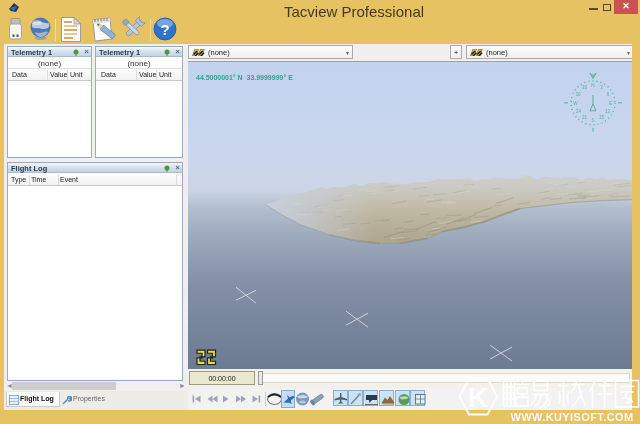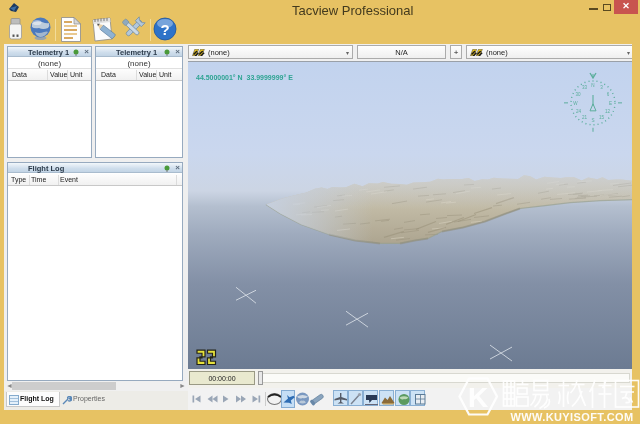--- a/index.html
+++ b/index.html
@@ -3,37 +3,37 @@
 <meta charset="utf-8">
 <style>
 * { margin:0; padding:0; box-sizing:border-box; }
 html,body { width:640px; height:424px; overflow:hidden; }
 body { font-family:"Liberation Sans", sans-serif; position:relative; background:#E7C263; }
 #win { position:absolute; left:0; top:0; width:640px; height:424px; }
 .abs { position:absolute; }
 
 
 #titlebar { left:0; top:0; width:640px; height:16px; }
-#apptitle { left:284px; top:3px; font-size:13px; color:#433a1e;margin-left:8px; }
+#apptitle { left:284px; top:3px; font-size:15px; color:#433a1e; }
 #btn-min { left:589px; top:8px; width:9px; height:2px; background:#5a4a20; }
 #btn-max { left:603px; top:4px; width:8px; height:7px; border:1.5px solid #5a4a20; }
 #btn-close { left:614px; top:0px; width:24px; height:14px; background:#C8544F; color:#fff;
   font-size:9px; text-align:center; line-height:13px; font-weight:bold; }
 
 
 #toolbar { left:0; top:16px; width:640px; height:28px; }
 .tsep { top:19px; width:1px; height:22px; background:#c3a345; border-right:1px solid #f2dc9a; }
 
 
 #dock { left:4px; top:44px; width:184px; height:366px; background:#EFEFEF; }
 .panel { position:absolute; background:#fff; border:1px solid #97AABF; }
 .ptitle { position:absolute; left:0; top:0; right:0; height:10px;
   background:linear-gradient(#F2F7FB,#CFDEEC 60%,#C2D4E5);
   border-bottom:1px solid #A9BCCE; color:#2b3a4a; font-size:7.5px; font-weight:bold;
-  padding:1px 0 0 20px; }
+  padding:1px 0 0 3px; }
 .pin { position:absolute; top:2px; width:7px; height:7px; }
 .px { position:absolute; top:0px; font-size:8px; color:#5a6a7a; font-weight:bold; }
 .noneRow { position:absolute; left:0; top:11px; right:0; height:11px; background:#fff;
   border-bottom:1px solid #E0E0E0; text-align:center; font-size:8px; color:#333; padding-top:1px; }
 .hdrRow { position:absolute; left:0; top:22px; right:0; height:12px;
   background:linear-gradient(#FDFDFD,#F1F1F1); border-bottom:1px solid #C8C8C8;
   font-size:7px; color:#222; }
 .hdrRow span { position:absolute; top:2px; }
 .colsep { position:absolute; top:1px; width:1px; height:10px; background:#DCDCDC; }
 
@@ -229,23 +229,20 @@
       <path d="M6.2 6.8 L8.5 0.2 L12.3 0.2 L10 6.8 Z" fill="#F0C818" stroke="#333" stroke-width="0.5"></path>
       <g stroke="#1a1a1a" stroke-width="1.5">
         <line x1="1.6" y1="5.5" x2="5" y2="2"></line>
           <line x1="3.2" y1="7" x2="6.4" y2="3.8"></line>
         <line x1="7.3" y1="5.5" x2="10.7" y2="2"></line>
           <line x1="8.9" y1="7" x2="12.1" y2="3.8"></line>
       </g>
     </svg>
     <span class="txt">(none)</span>
       <span class="chev">▾</span>
-  </div>
-  <div class="combo" style="left:357px;width:89px;text-align:center;">
-    <span style="position:relative;top:2px">N/A</span>
   </div>
   <div class="combo" style="left:450px;width:12px;text-align:center;">
     <span style="position:relative;top:2px;font-size:8px">+</span>
   </div>
   <div class="combo" style="left:466px;width:168px;">
     <svg class="stripeIcon" viewBox="0 0 13 7">
       <path d="M0.5 6.8 L2.8 0.2 L6.6 0.2 L4.3 6.8 Z" fill="#F0C818" stroke="#333" stroke-width="0.5"></path>
       <path d="M6.2 6.8 L8.5 0.2 L12.3 0.2 L10 6.8 Z" fill="#F0C818" stroke="#333" stroke-width="0.5"></path>
       <g stroke="#1a1a1a" stroke-width="1.5">
         <line x1="1.6" y1="5.5" x2="5" y2="2"></line>

